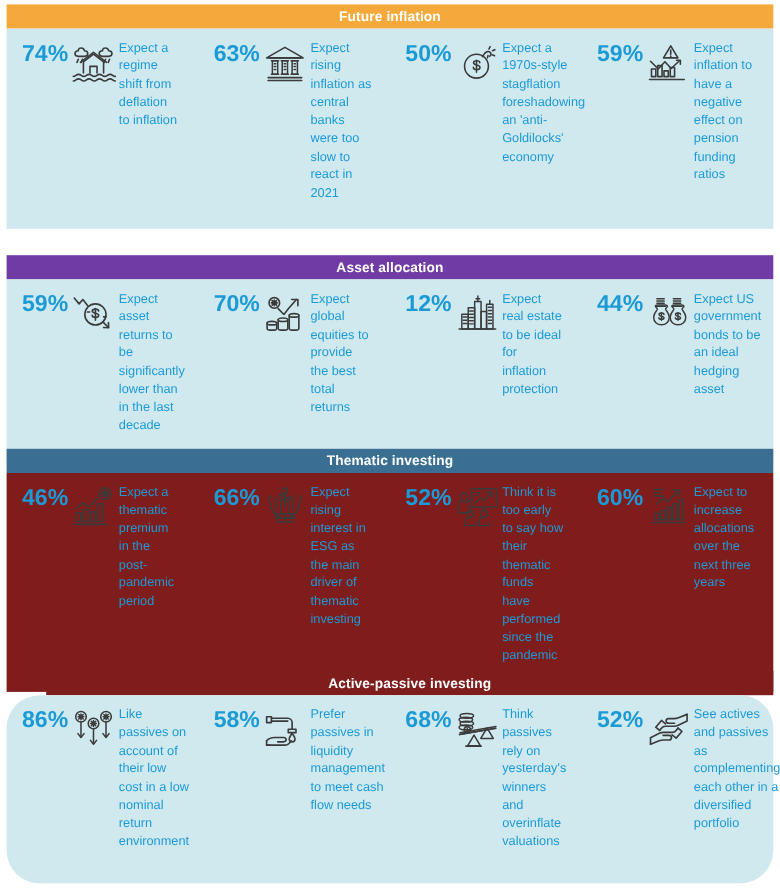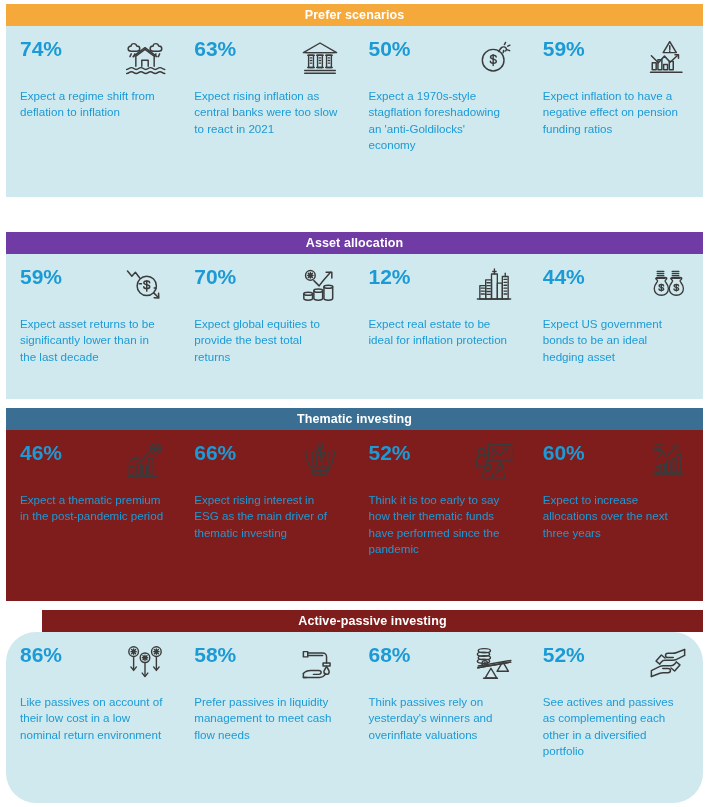--- a/index.html
+++ b/index.html
@@ -39,21 +39,21 @@
     flex: 1 1 auto;
     background: #cfe9ee;
     display: flex;
     flex-direction: row;
     padding: 6px 0 0 0;
   }
   .card {
     flex: 1 1 0;
     min-width: 0;
     display: flex;
-    flex-direction: column;
+    flex-direction: row;
     padding: 4px 12px 24px 14px;
   }
   .card-top {
     display: flex;
     flex-direction: row;
     align-items: flex-start;
     justify-content: space-between;
     height: 52px;
   }
   .stat {
@@ -80,21 +80,21 @@
     margin-top: 0;
     padding-right: 4px;
   }
 </style>
 </head>
 <body>
 
 <div class="page">
     <div class="section">
       <div class="section-header" style="background: rgb(246, 169, 59);">
-        <span>Prefer scenarios</span>
+        <span>Future inflation</span>
       </div>
       <div class="section-body" style="background: rgb(207, 233, 238);">
         <div class="card">
           <div class="card-top">
             <div class="stat">74%</div>
             <div class="icon-wrap">
     <svg viewBox="0 0 48 48" width="44" height="44" fill="none" stroke="#3b3b3b" stroke-width="1.6" stroke-linecap="round" stroke-linejoin="round">
       <path d="M9 11c-2 0-3.4 1.3-3.4 2.9 0 1.5 1.4 2.7 3.4 2.7h6c1.9 0 3.3-1.2 3.3-2.7C18.3 12.3 16.9 11 15 11c-.3-1.6-1.7-2.7-3.3-2.7-1.3 0-2.4.7-2.7 1.8z"></path>
       <path d="M33 11c-2 0-3.4 1.3-3.4 2.9 0 1.5 1.4 2.7 3.4 2.7h6c1.9 0 3.3-1.2 3.3-2.7C42.3 12.3 40.9 11 39 11c-.3-1.6-1.7-2.7-3.3-2.7-1.3 0-2.4.7-2.7 1.8z"></path>
       <path d="M9 19.5l-1.4 3M13 19.5l-1.4 3M36 19.5l-1.4 3M40 19.5l-1.4 3"></path>

